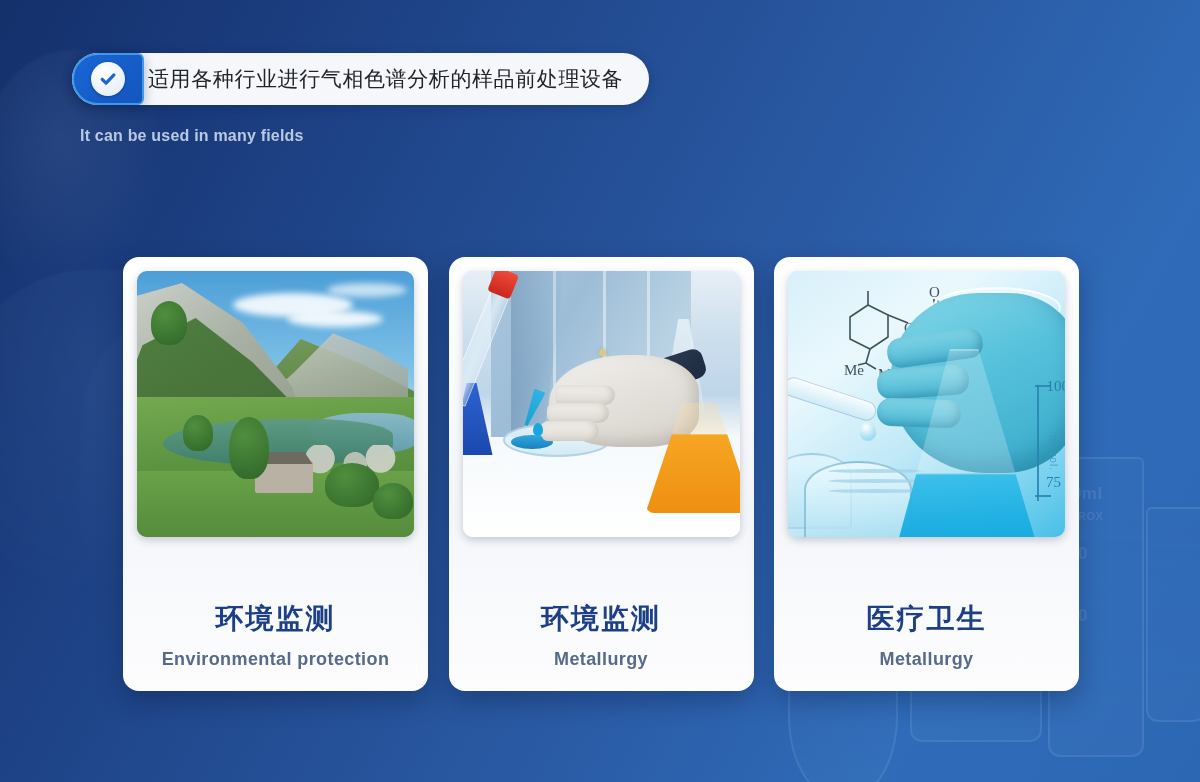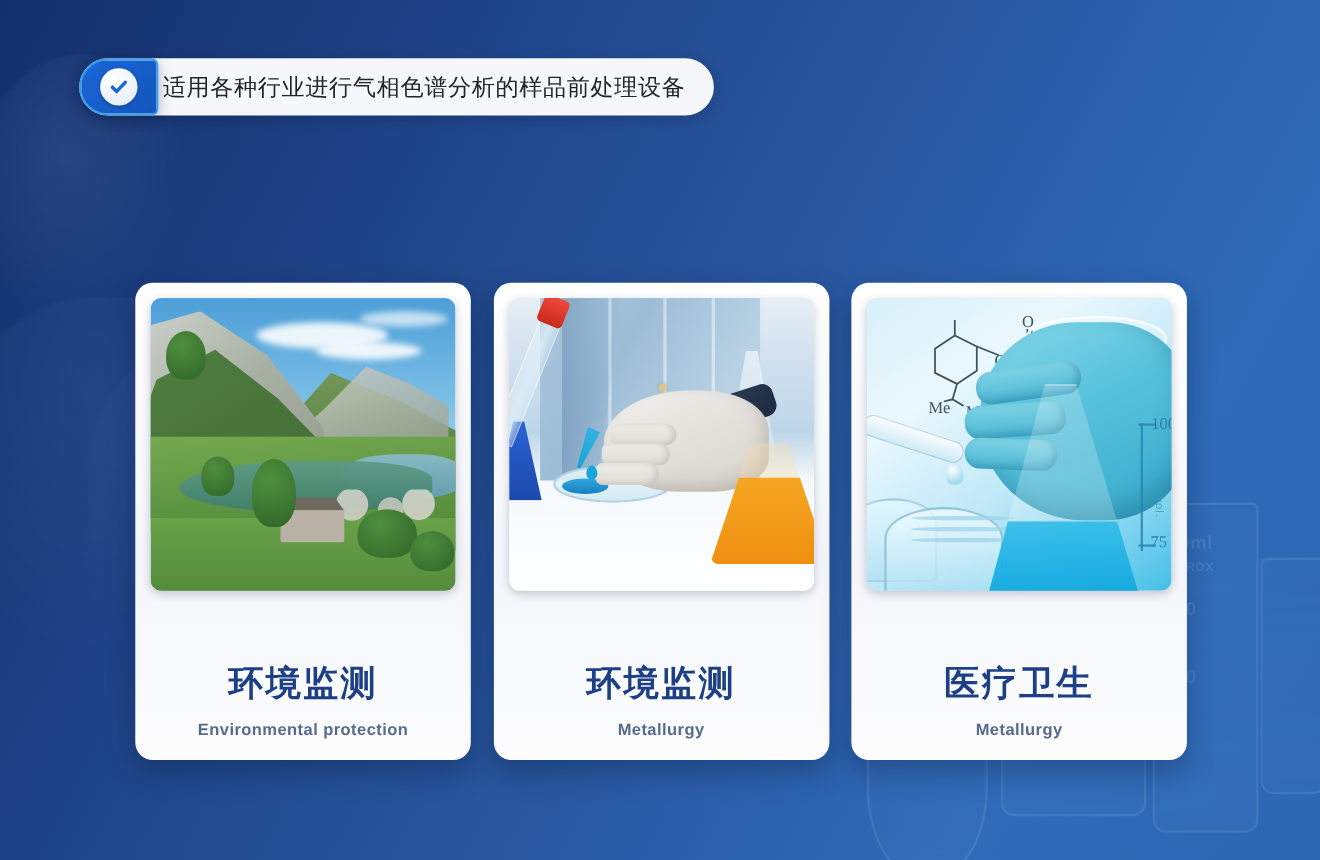--- a/index.html
+++ b/index.html
@@ -132,25 +132,25 @@
     display:flex; flex-direction:column; align-items:center;
   }
   .thumb {
     width:277px; height:266px;
     border-radius:10px; overflow:hidden; position:relative;
     box-shadow:0 3px 9px rgba(10,30,70,.22);
     background:#dde6ee;
   }
   .card-title {
     margin-top:63px;
-    font-size:32px; font-weight:bold; letter-spacing:2px;
+    font-size:28px; font-weight:bold; letter-spacing:2px;
     color:#1c3f86;
   }
   .card-sub {
-    margin-top:11px; font-size:15px; font-weight:bold;
+    margin-top:11px; font-size:18px; font-weight:bold;
     letter-spacing:.4px; color:#566b8c;
   }
 
   
   .sky { position:absolute; inset:0;
     background:linear-gradient(180deg,#4d9ed8 0%,#7cc0e6 36%,#b9dcf0 62%,#cfe7f2 100%); }
   .cloud { position:absolute; background:rgba(255,255,255,.88);
     border-radius:50%; filter:blur(3px); }
   .c1 { left:96px;  top:22px; width:120px; height:24px; }
   .c2 { left:150px; top:40px; width:96px;  height:16px; }
@@ -336,20 +336,21 @@
       </div>
       <div class="badge-check">
         <span class="check-circle">
           <svg width="20" height="20" viewBox="0 0 20 20" aria-hidden="true">
             <path d="M4.2 10.3 L8.1 14.1 L15.9 5.9" fill="none" stroke="#1a66d6" stroke-width="3.2" stroke-linecap="round" stroke-linejoin="round"></path>
           </svg>
         </span>
       </div>
     </div>
 
+    <div class="sub-en">It can be used in many fields</div>
   </div>
 
   <div class="cards">
 
     <div class="card">
       <div class="thumb">
         <div class="sky"></div>
         <div class="cloud c1"></div>
         <div class="cloud c2"></div>
         <div class="cloud c3"></div>
@@ -441,21 +442,21 @@
         <div class="jar">
           <div class="jar-thread" style="top:6px;"></div>
           <div class="jar-thread" style="top:16px;"></div>
           <div class="jar-thread" style="top:26px;"></div>
         </div>
         <div class="erlen"></div>
         <div class="grad"></div>
         <div class="grad-t" style="bottom:150px;"></div>
         <div class="grad-t" style="bottom:40px;"></div>
         <div class="grad-n" style="bottom:142px; right:-4px;">100</div>
-        <div class="grad-n" style="bottom:35px; right:4px;">75</div>
+        <div class="grad-n" style="bottom:46px; right:4px;">75</div>
         <div class="vol-text">ml vol.</div>
       </div>
       <div class="card-title">医疗卫生</div>
       <div class="card-sub">Metallurgy</div>
     </div>
 
   </div>
 </div>
 
 </body></html>

